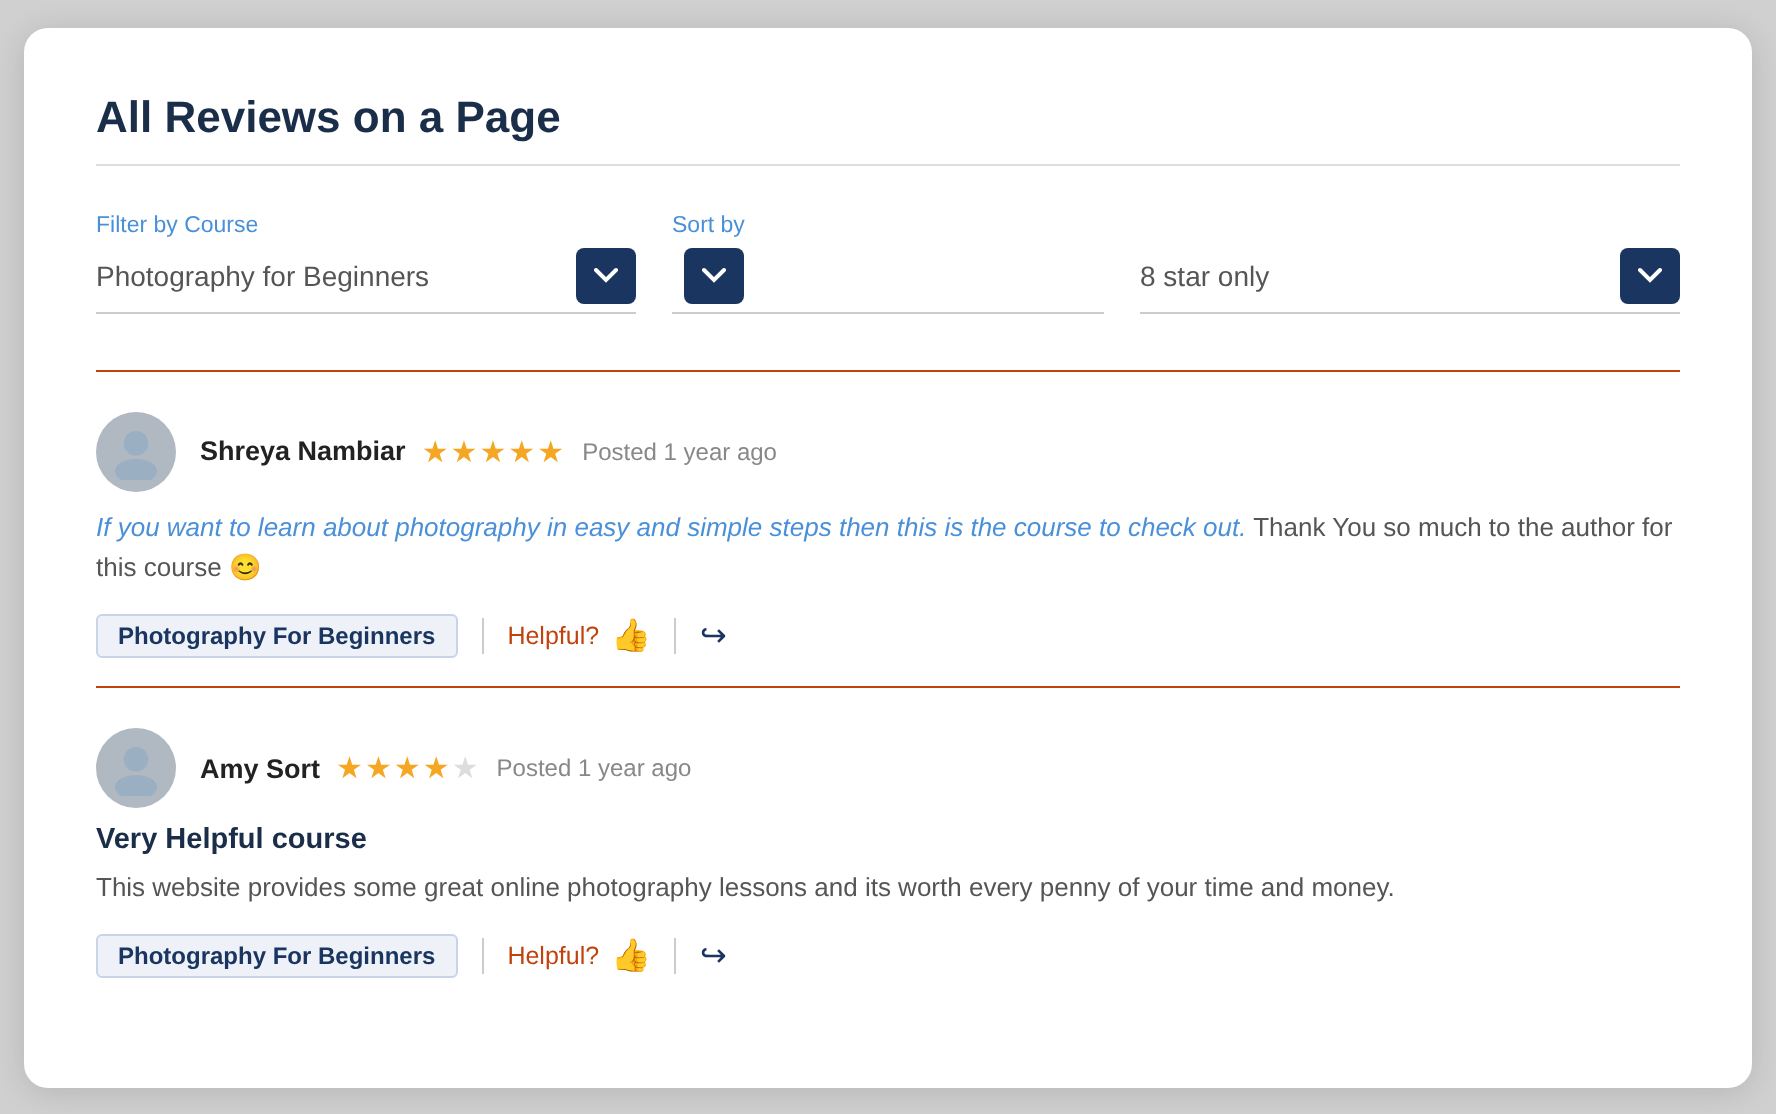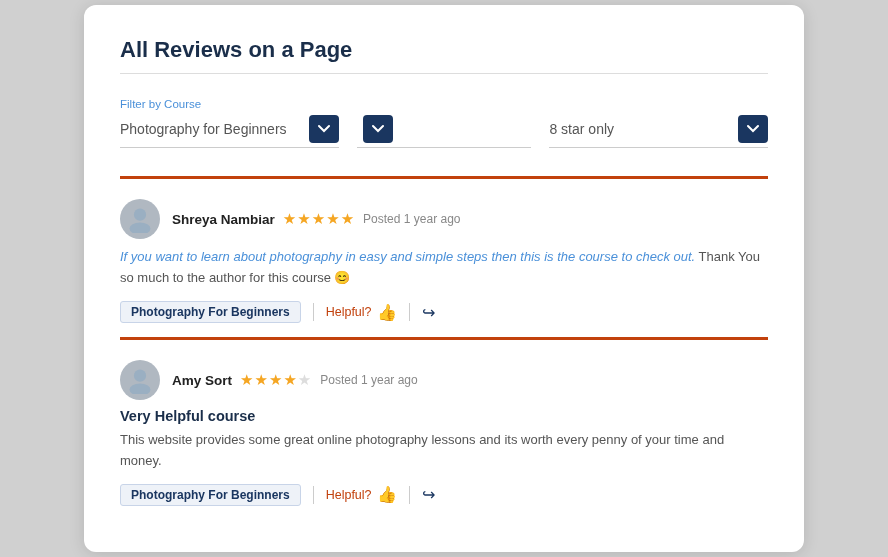--- a/index.html
+++ b/index.html
@@ -7,21 +7,21 @@
       background: #d0d0d0;
       display: flex;
       justify-content: center;
       align-items: center;
       min-height: 100vh;
       font-family: 'Segoe UI', Arial, sans-serif;
     }
     .card {
       background: #fff;
       border-radius: 12px;
-      width: 720px;
+      width: 864px;
       min-height: 530px;
       padding: 32px 36px 36px 36px;
       box-shadow: 0 2px 16px rgba(0,0,0,0.13);
     }
     .page-title {
       font-size: 22px;
       font-weight: 600;
       color: #1a2e4a;
       margin-bottom: 10px;
     }
@@ -86,21 +86,21 @@
       cursor: pointer;
       margin-left: 6px;
       flex-shrink: 0;
     }
     .filter-btn svg {
       fill: #fff;
       width: 12px;
       height: 12px;
     }
     .review-block {
-      border-top: 3px solid #c2410c;
+      border-top: 1px solid #c2410c;
       padding-top: 20px;
       margin-bottom: 10px;
     }
     .review-header {
       display: flex;
       align-items: center;
       margin-bottom: 8px;
     }
     .avatar {
       width: 40px;
@@ -216,20 +216,21 @@
         <span class="filter-text">Photography for Beginners</span>
         <button class="filter-btn">
           <svg viewBox="0 0 12 8" xmlns="http://www.w3.org/2000/svg">
             <path d="M1 1l5 5 5-5" stroke="#fff" stroke-width="2" fill="none" stroke-linecap="round"></path>
           </svg>
         </button>
       </div>
     </div>
 
     <div class="filter-group sort">
+      <span class="filter-label">Sort by</span>
       <div class="filter-input-wrap">
         <button class="filter-btn">
           <svg viewBox="0 0 12 8" xmlns="http://www.w3.org/2000/svg">
             <path d="M1 1l5 5 5-5" stroke="#fff" stroke-width="2" fill="none" stroke-linecap="round"></path>
           </svg>
         </button>
       </div>
     </div>
 
     <div class="filter-group filterby">

